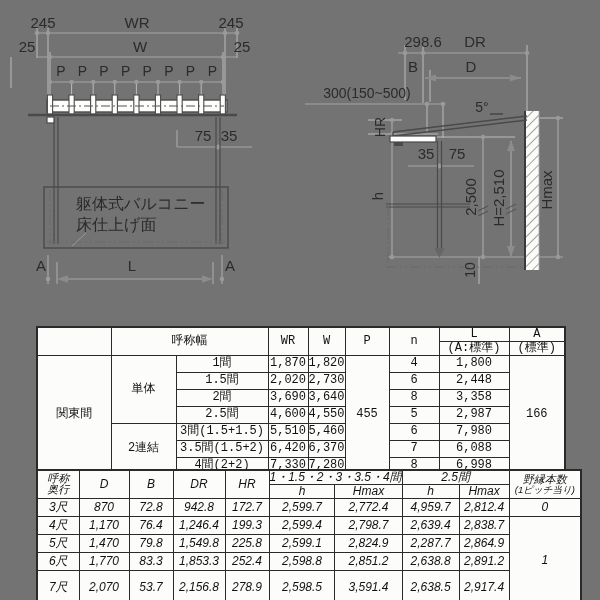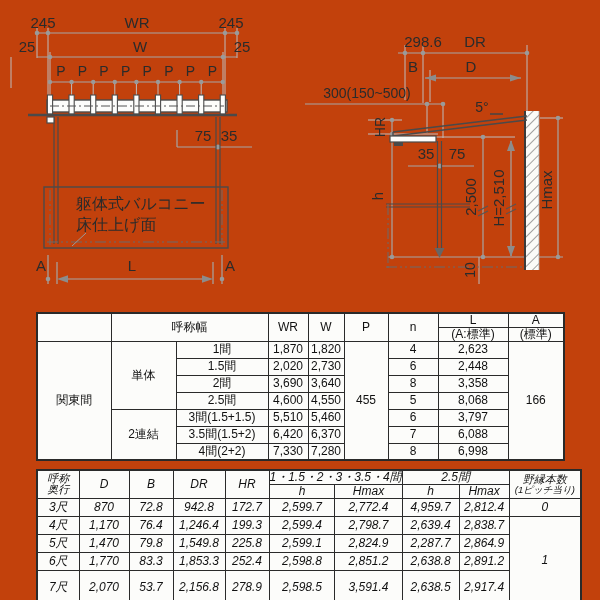--- a/index.html
+++ b/index.html
@@ -1,16 +1,16 @@
 <!DOCTYPE html>
 <html><head>
 <meta charset="utf-8">
 <style>
   html,body{margin:0;padding:0;}
-  .page{position:relative;width:600px;height:600px;background:#c2410c;
+  .page{position:relative;width:600px;height:600px;background:#737373;
         font-family:"Liberation Sans","DejaVu Sans",sans-serif;color:#222;overflow:hidden;}
   svg text{font-family:"Liberation Sans","DejaVu Sans",sans-serif;fill:#2b2b2b;}
   table.spec{position:absolute;border-collapse:collapse;table-layout:fixed;
              background:#fcfcfa;border:2px solid #2a2a2a;}
   table.spec td{border:1.2px solid #2a2a2a;font-size:12px;color:#111;text-align:center;
                 vertical-align:middle;padding:0;line-height:1.05;white-space:nowrap;overflow:hidden;}
   table.spec td.sub{font-size:12px;}
   table.spec td .l1{display:block;font-size:11px;}
   table.spec td .l2{display:block;font-size:11px;}
   table.spec td .l2s{display:block;font-size:9.5px;}
@@ -243,21 +243,21 @@
     <text x="457" y="159" font-size="15" text-anchor="middle">75</text>
     <text x="379" y="200" font-size="15" text-anchor="middle" transform="rotate(-90 379 196)">h</text>
     <text x="472" y="201" font-size="15" text-anchor="middle" transform="rotate(-90 472 197)">2,500</text>
     <text x="500" y="202" font-size="15" text-anchor="middle" transform="rotate(-90 500 198)">H=2,510</text>
     <text x="548" y="194" font-size="15" text-anchor="middle" transform="rotate(-90 548 190)">Hmax</text>
     <text x="471" y="274" font-size="14" text-anchor="middle" transform="rotate(-90 471 270)">10</text>
   </g>
 </svg>
 
 
-<table class="spec" style="left:36px;top:312px;">
+<table class="spec" style="left:36px;top:326px;font-family:Liberation Mono, monospace;">
   <colgroup>
     <col style="width:74px">
         <col style="width:65px">
         <col style="width:92px">
     <col style="width:40px">
         <col style="width:36px">
         <col style="width:44px">
     <col style="width:50px">
         <col style="width:70px">
         <col style="width:56px">
@@ -278,21 +278,21 @@
       <td class="sub">(標準)</td>
     </tr>
     <tr style="height:17px">
       <td rowspan="7">関東間</td>
       <td rowspan="4">単体</td>
       <td>1間</td>
       <td>1,870</td>
       <td>1,820</td>
       <td rowspan="7">455</td>
       <td>4</td>
-      <td>2,623</td>
+      <td>1,800</td>
       <td rowspan="7">166</td>
     </tr>
     <tr style="height:17px">
       <td>1.5間</td>
       <td>2,020</td>
       <td>2,730</td>
       <td>6</td>
       <td>2,448</td>
     </tr>
     <tr style="height:17px">
@@ -300,29 +300,29 @@
       <td>3,690</td>
       <td>3,640</td>
       <td>8</td>
       <td>3,358</td>
     </tr>
     <tr style="height:17px">
       <td>2.5間</td>
       <td>4,600</td>
       <td>4,550</td>
       <td>5</td>
-      <td>8,068</td>
+      <td>2,987</td>
     </tr>
     <tr style="height:17px">
       <td rowspan="3">2連結</td>
       <td>3間(1.5+1.5)</td>
       <td>5,510</td>
       <td>5,460</td>
       <td>6</td>
-      <td>3,797</td>
+      <td>7,980</td>
     </tr>
     <tr style="height:17px">
       <td>3.5間(1.5+2)</td>
       <td>6,420</td>
       <td>6,370</td>
       <td>7</td>
       <td>6,088</td>
     </tr>
     <tr style="height:17px">
       <td>4間(2+2)</td>

